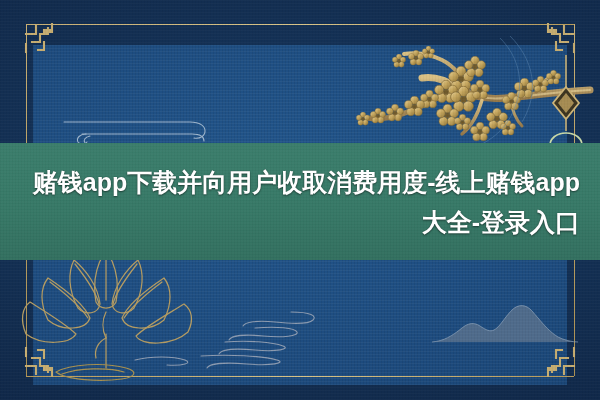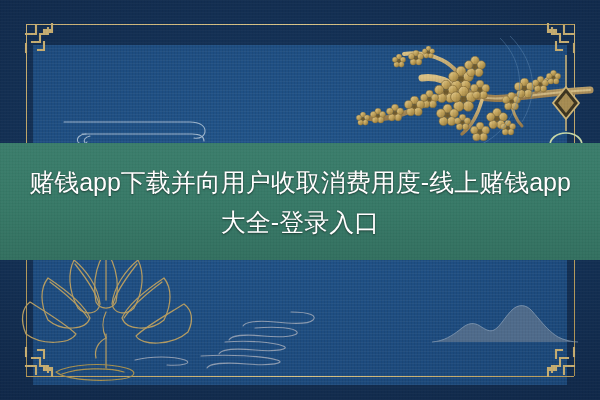--- a/index.html
+++ b/index.html
@@ -81,24 +81,24 @@
     display:flex;align-items:center;justify-content:center;
   }
   .title-band::after{
     content:"";position:absolute;inset:0;pointer-events:none;
     background-image:
       repeating-linear-gradient(0deg, rgba(255,255,255,.02) 0 1px, rgba(0,0,0,0) 1px 3px);
   }
   .title-text{
     position:relative;z-index:2;
     width:560px;margin:0;padding:0 8px;
-    text-align:center;
+    text-align:right;
     color:#ffffff;
     font-size:25px;
-    font-weight:normal;
+    font-weight:bold;
     line-height:40px;
     letter-spacing:0px;
     text-shadow:0 1px 2px rgba(0,0,0,.45), 0 0 1px rgba(0,0,0,.4);
     word-break:break-all;
   }
 </style>
 </head>
 <body>
 
 <div id="stage">

